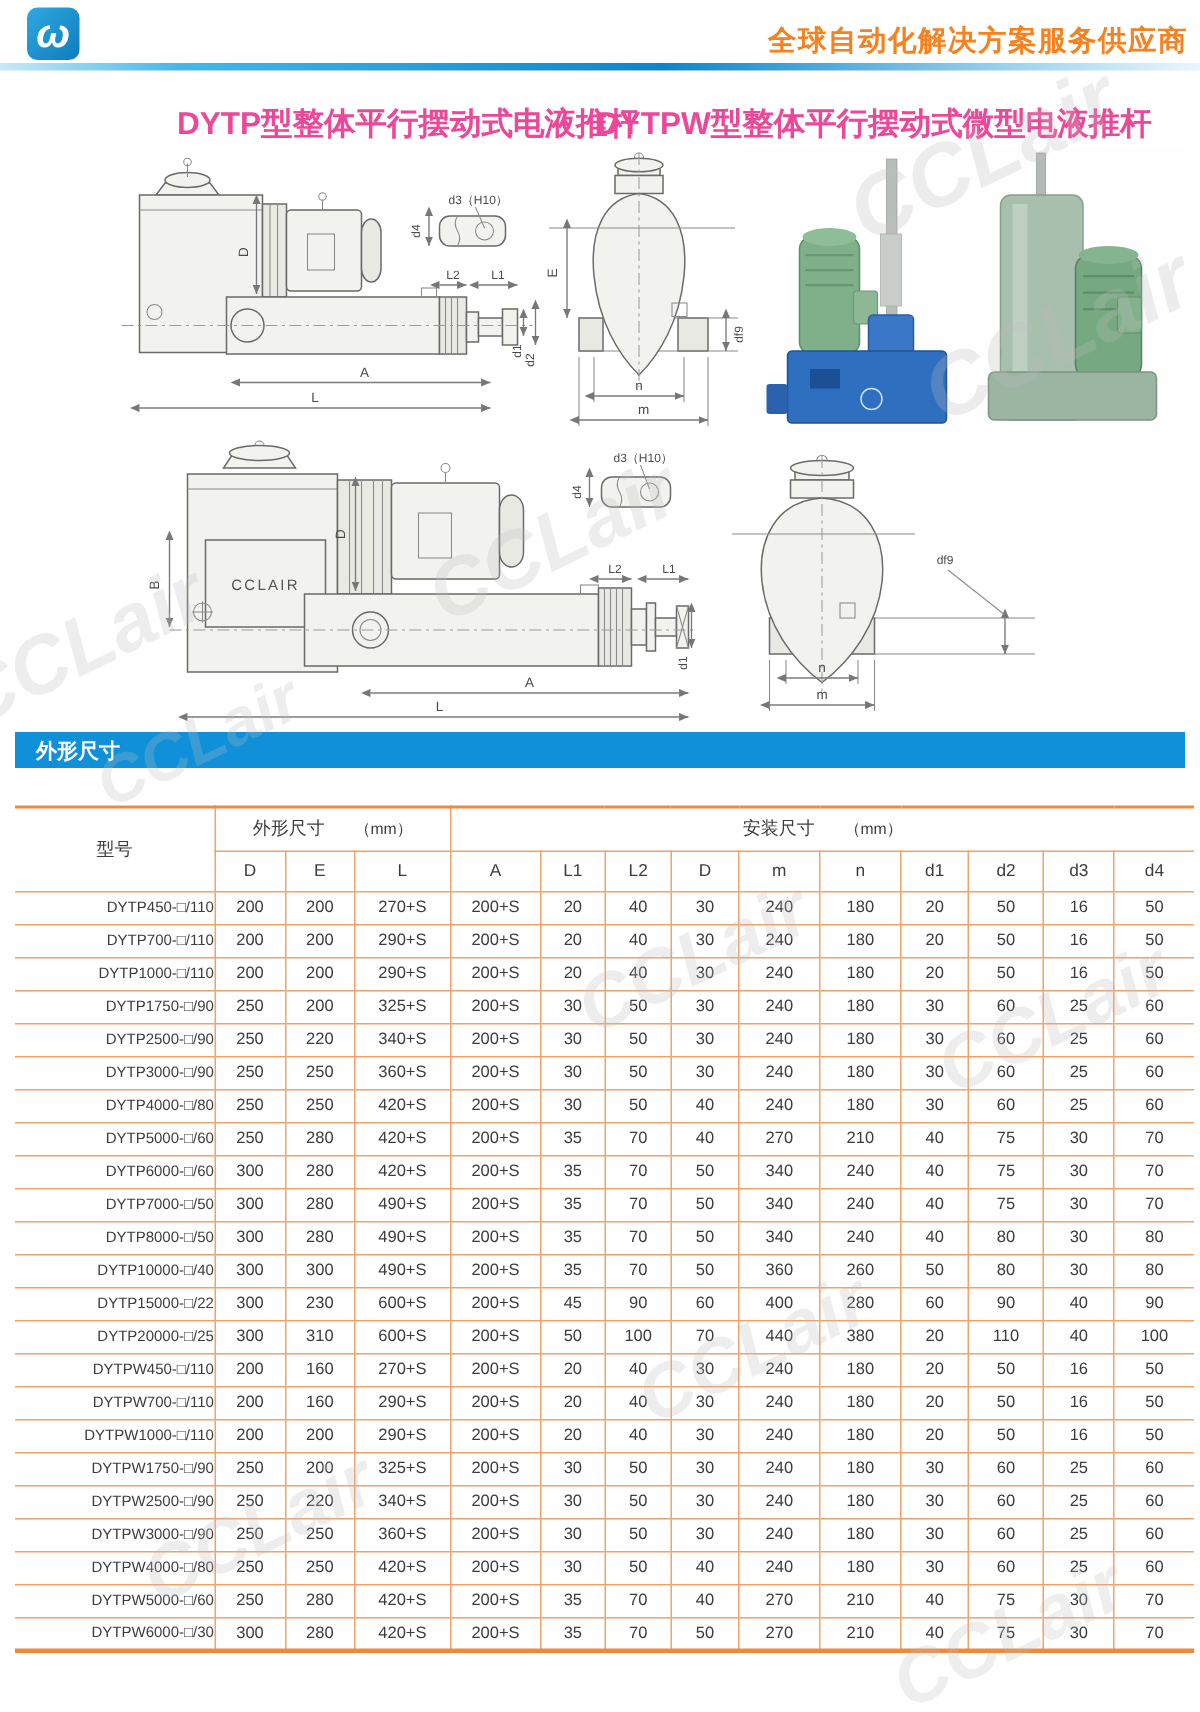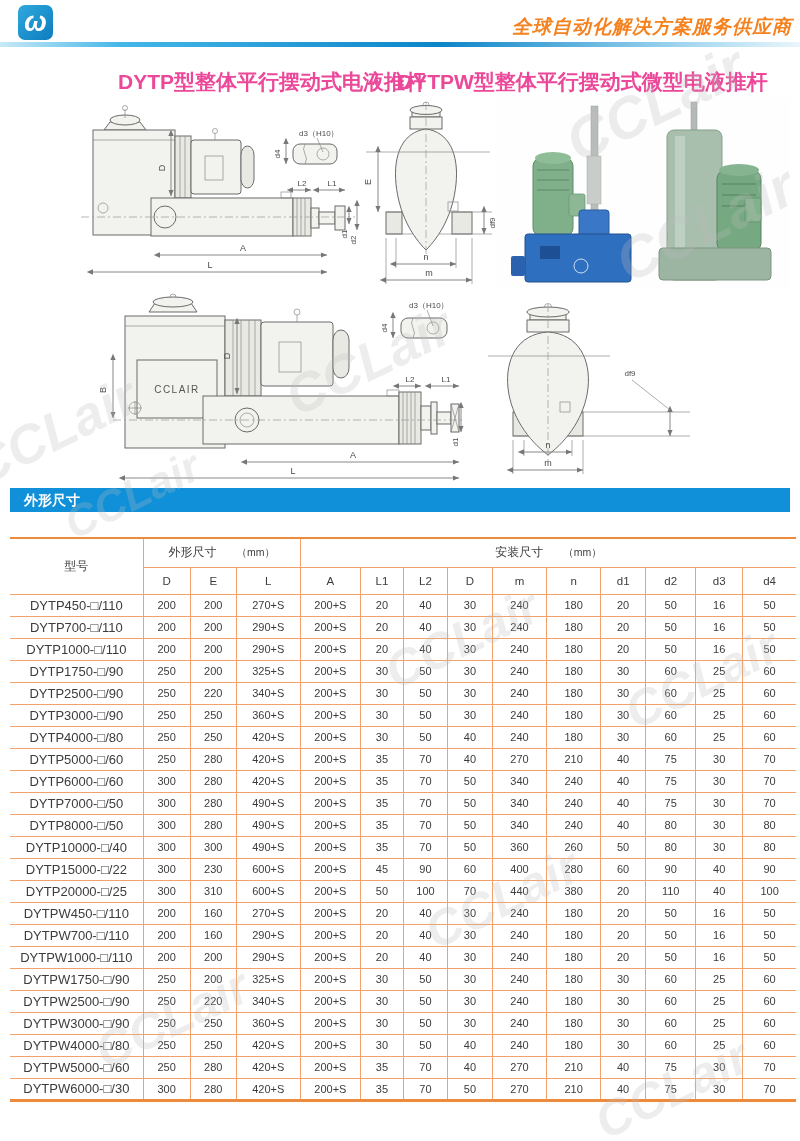--- a/index.html
+++ b/index.html
@@ -11,21 +11,21 @@
   
   .logo { position:absolute; left:18px; top:5px; display:flex; align-items:flex-start; }
   .logo-mark {
     width:35px; height:35px; border-radius:7px;
     background:linear-gradient(135deg,#2fa9de,#0d7cbe);
     color:#fff; font-size:27px; font-weight:bold; font-style:italic;
     display:flex; align-items:center; justify-content:center;
   }
   .logo-text { font-size:28px; font-weight:bold; color:#122f57; margin-left:6px; line-height:38px; }
   .logo-reg  { font-size:12px; color:#122f57; vertical-align:super; font-weight:bold; }
-  .tagline { position:absolute; right:8px; top:14px; font-size:19px; font-weight:bold; color:#f5821f; letter-spacing:1px;font-style:italic; }
+  .tagline { position:absolute; right:8px; top:14px; font-size:19px; font-weight:bold; color:#f5821f; letter-spacing:1px; }
   .header-line {
     position:absolute; top:42px; left:0; width:800px; height:5px;
     background:linear-gradient(90deg,#c8e9f7 0%,#45b7e8 15%,#0d85c8 55%,#9fd5ef 85%,#eaf6fc 100%);
   }
   
   .dtitle { position:absolute; top:68px; font-size:21px; font-weight:bold; color:#ec4899; }
   .dtitle-left  { left:118px; }
   .dtitle-right { left:398px; }
   
   .drawing { position:absolute; }
@@ -52,21 +52,21 @@
   }
   .spec-table th, .spec-table td {
     border:1px solid #f2a169; text-align:center; padding:0;
     font-weight:normal; overflow:hidden; white-space:nowrap;
   }
   .spec-table tr > *:first-child { border-left:none; }
   .spec-table tr > *:last-child  { border-right:none; }
   .spec-table thead tr.group-row th { height:29px; font-size:12px; }
   .spec-table thead tr.sub-row td   { height:27px; font-size:11.5px; }
   .spec-table tbody td { height:22px; font-size:11px; }
-  .spec-table tbody td.model { font-size:13px; }
+  .spec-table tbody td.model { font-size:10px;text-align:right; }
   .unit { font-size:10.5px; margin-left:20px; }
   
   .wm {
     position:absolute; color:#bdbdbd; opacity:0.26; font-weight:bold; font-style:italic;
     transform:rotate(-26deg); pointer-events:none; white-space:nowrap; z-index:5;
     font-family:"Liberation Sans",sans-serif;
   }
 </style>
 </head>
 <body>

